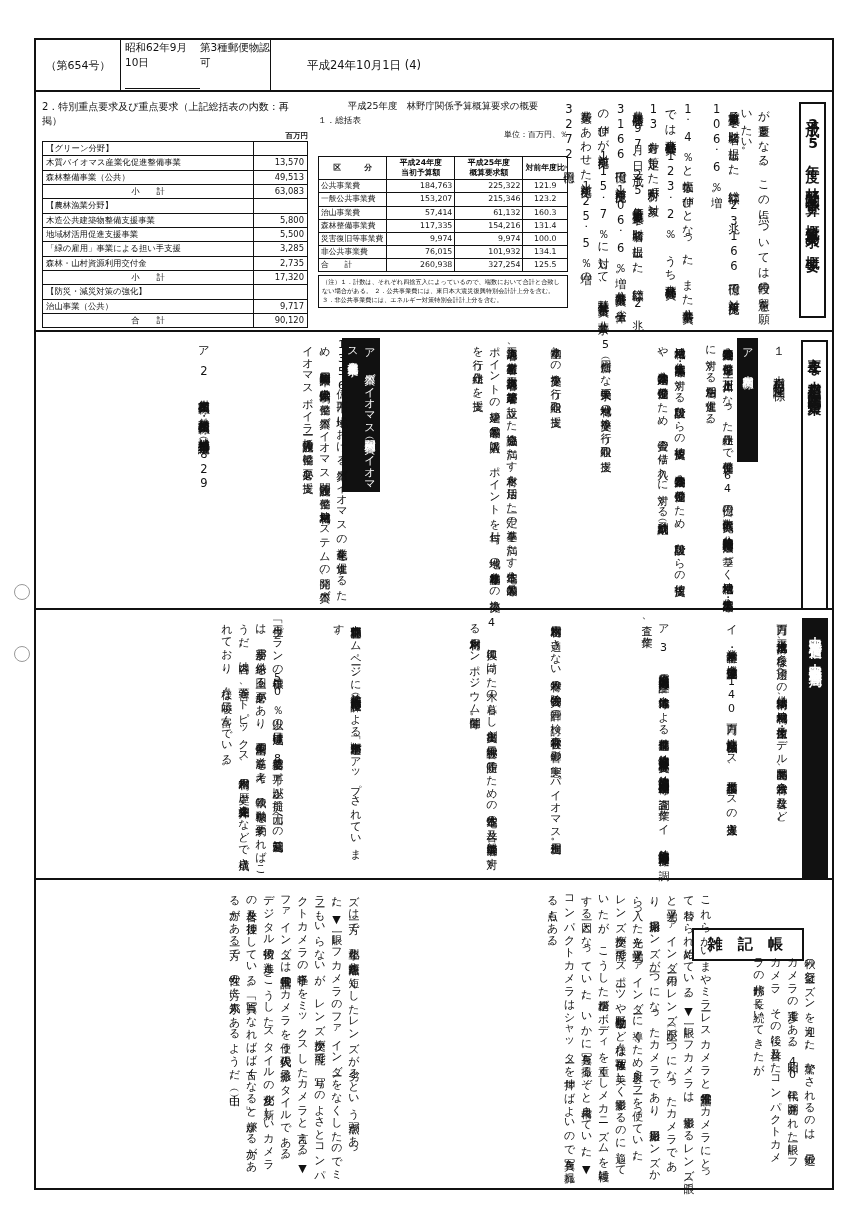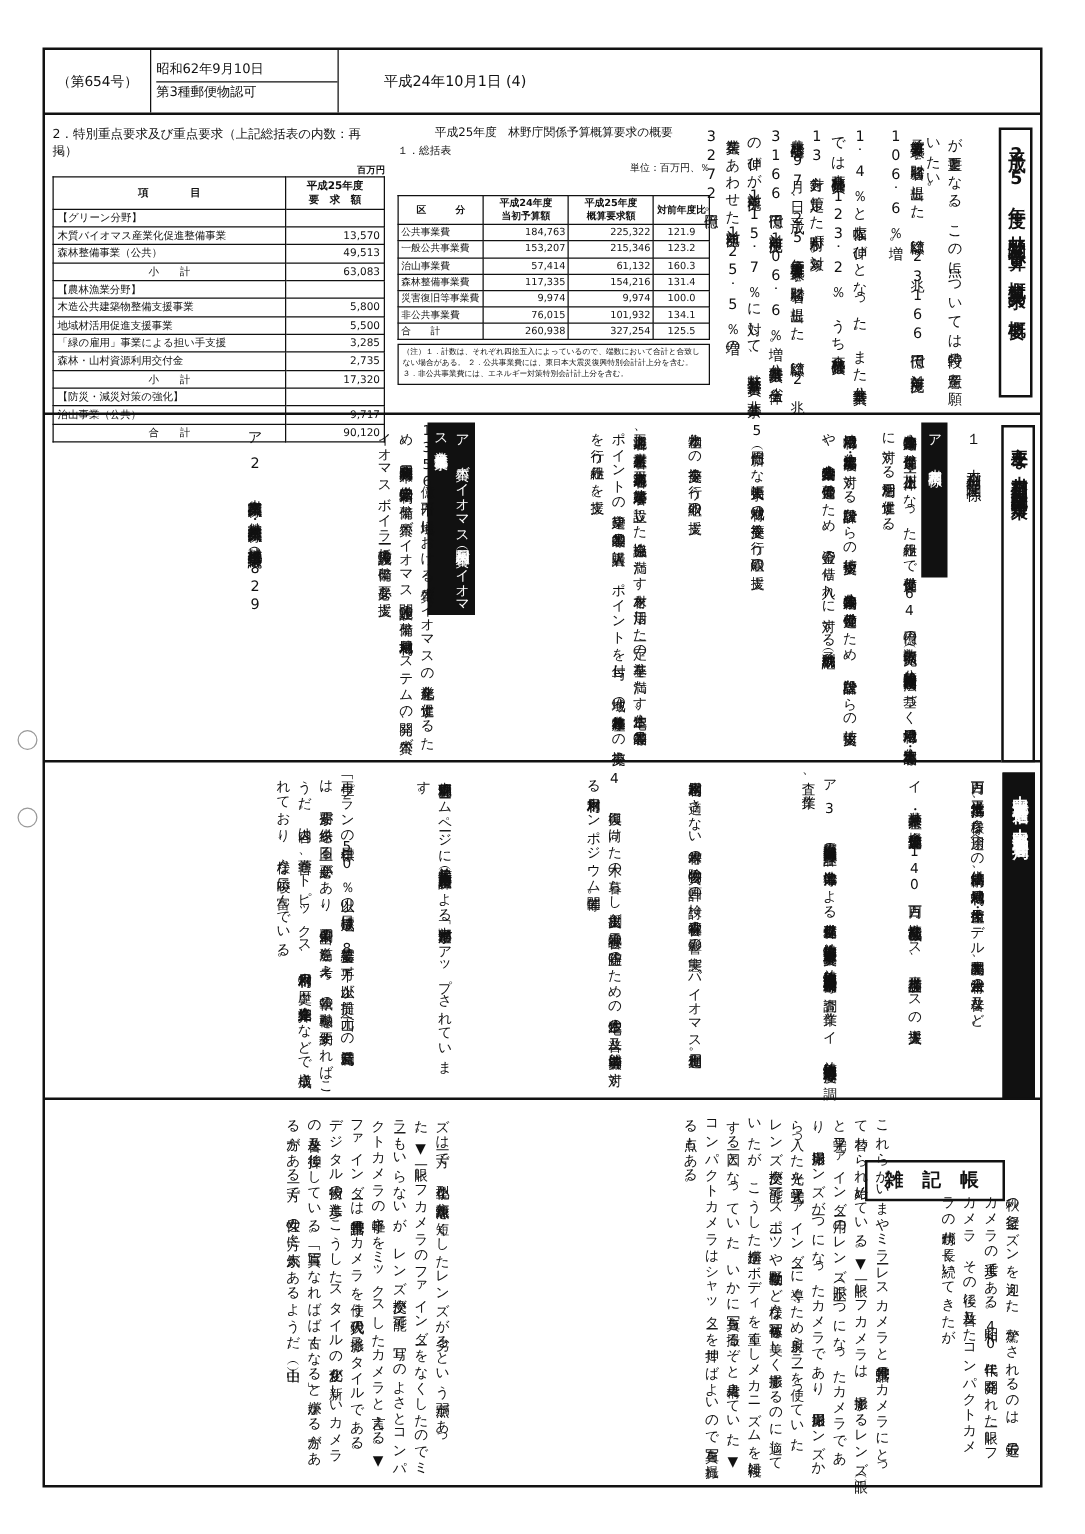--- a/index.html
+++ b/index.html
@@ -6,21 +6,21 @@
   body{width:868px;height:1227px;font-family:"DejaVu Sans", sans-serif;color:#111;}
   .page{position:relative;width:868px;height:1227px;box-sizing:border-box;padding:0;}
   .frame{position:absolute;left:34px;top:38px;width:800px;height:1152px;border:2px solid #111;box-sizing:border-box;}
 
   
   .masthead{position:absolute;left:36px;top:40px;width:796px;height:52px;box-sizing:border-box;
             border-bottom:2px solid #111;display:flex;align-items:center;}
   .mh-issue{width:84px;text-align:center;font-size:11px;border-right:1px solid #111;height:100%;
             display:flex;align-items:center;justify-content:center;}
   .mh-approve{width:150px;height:100%;border-right:1px solid #111;box-sizing:border-box;
-              display:flex;flex-direction:column;justify-content:center;padding-left:4px;}
+              display:flex;flex-direction:row;justify-content:center;padding-left:4px;}
   .mh-approve div{font-size:10.5px;line-height:1.45;}
   .mh-approve div:first-child{border-bottom:1px solid #111;padding-bottom:1px;margin-bottom:1px;}
   .mh-title{flex:1;text-align:center;font-size:26px;letter-spacing:10px;font-weight:bold;
             font-family:"DejaVu Serif", serif;}
   .mh-date{width:150px;text-align:right;padding-right:6px;font-size:11.5px;}
 
   
   .v{writing-mode:vertical-rl;text-orientation:upright;}
 
   
@@ -80,24 +80,20 @@
     <div class="mh-date">平成24年10月1日 (4)</div>
   </div>
 
   <div class="topsec">
 
     <div class="tbl-left">
       <div class="cap">2．特別重点要求及び重点要求（上記総括表の内数：再掲）</div>
       <div style="text-align:right;font-size:7.5px;font-weight:bold;">百万円</div>
       <table class="t1">
         <tbody>
-            <tr>
-          <th class="hd">項　　　　目</th>
-          <th class="hd" style="width:72px;">平成25年度<br>要　求　額</th>
-        </tr>
         <tr>
               <td class="grp">【グリーン分野】</td>
               <td></td>
             </tr>
         <tr>
               <td>木質バイオマス産業化促進整備事業</td>
               <td class="num">13,570</td>
             </tr>
         <tr>
               <td>森林整備事業（公共）</td>

